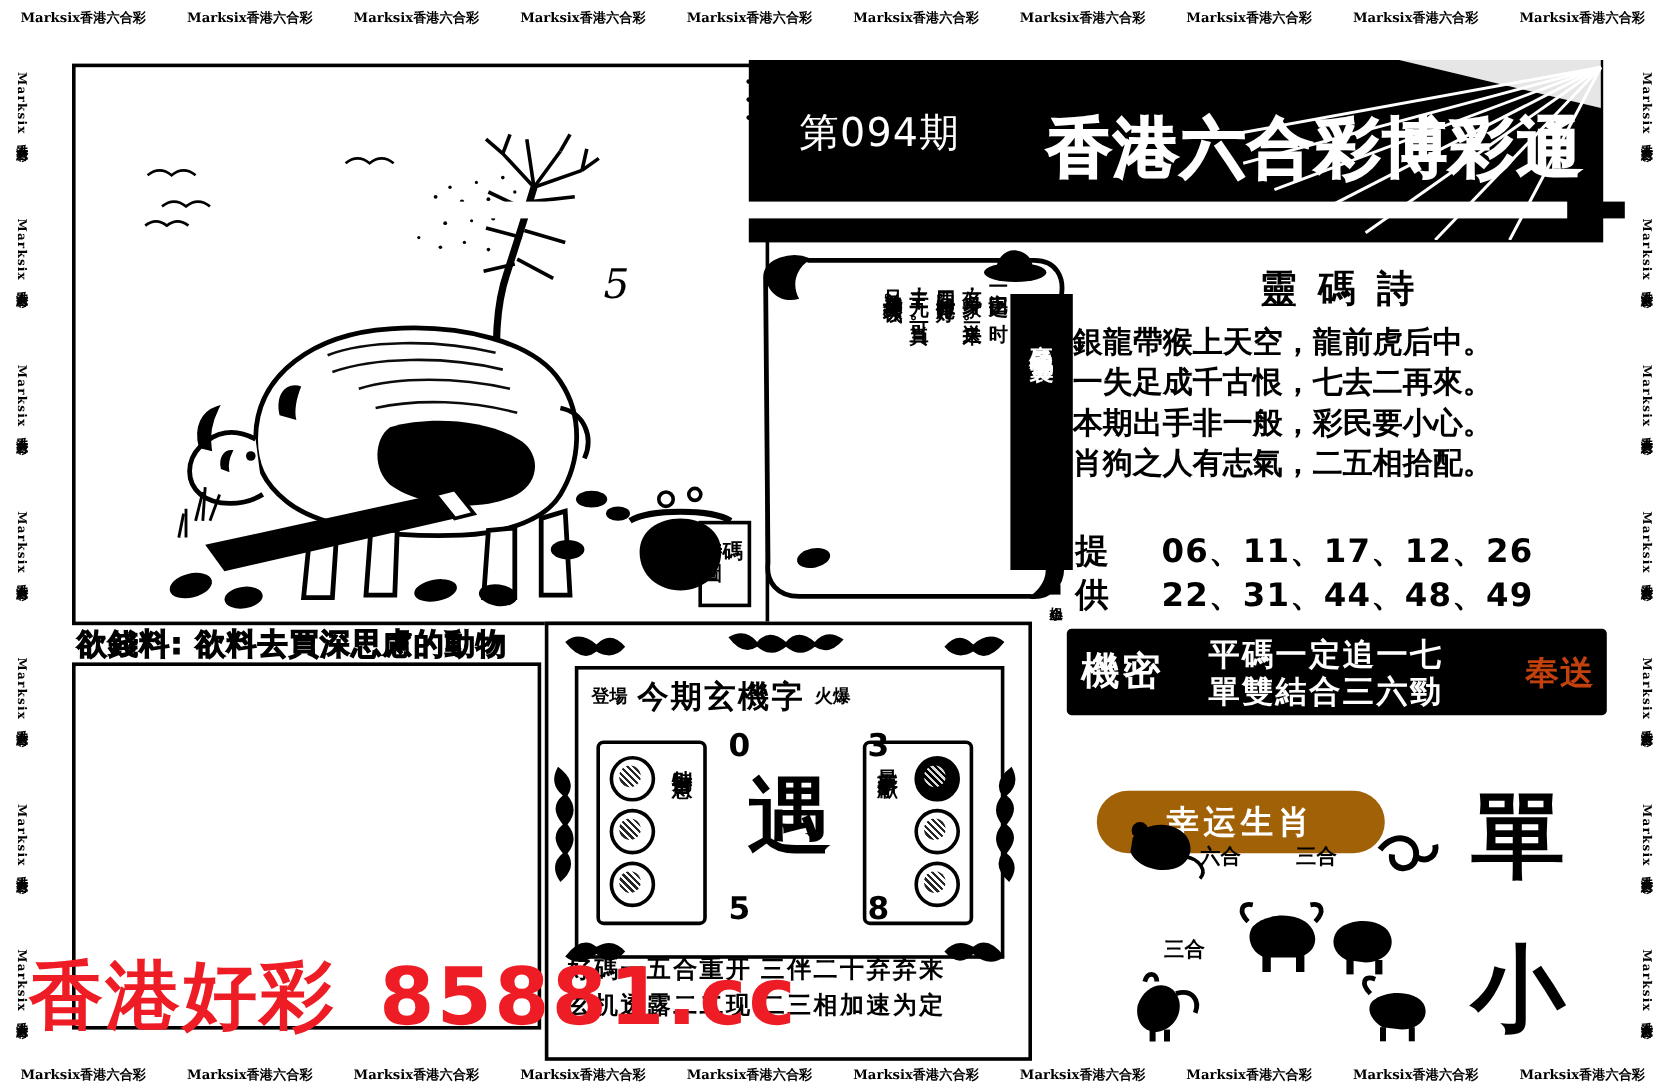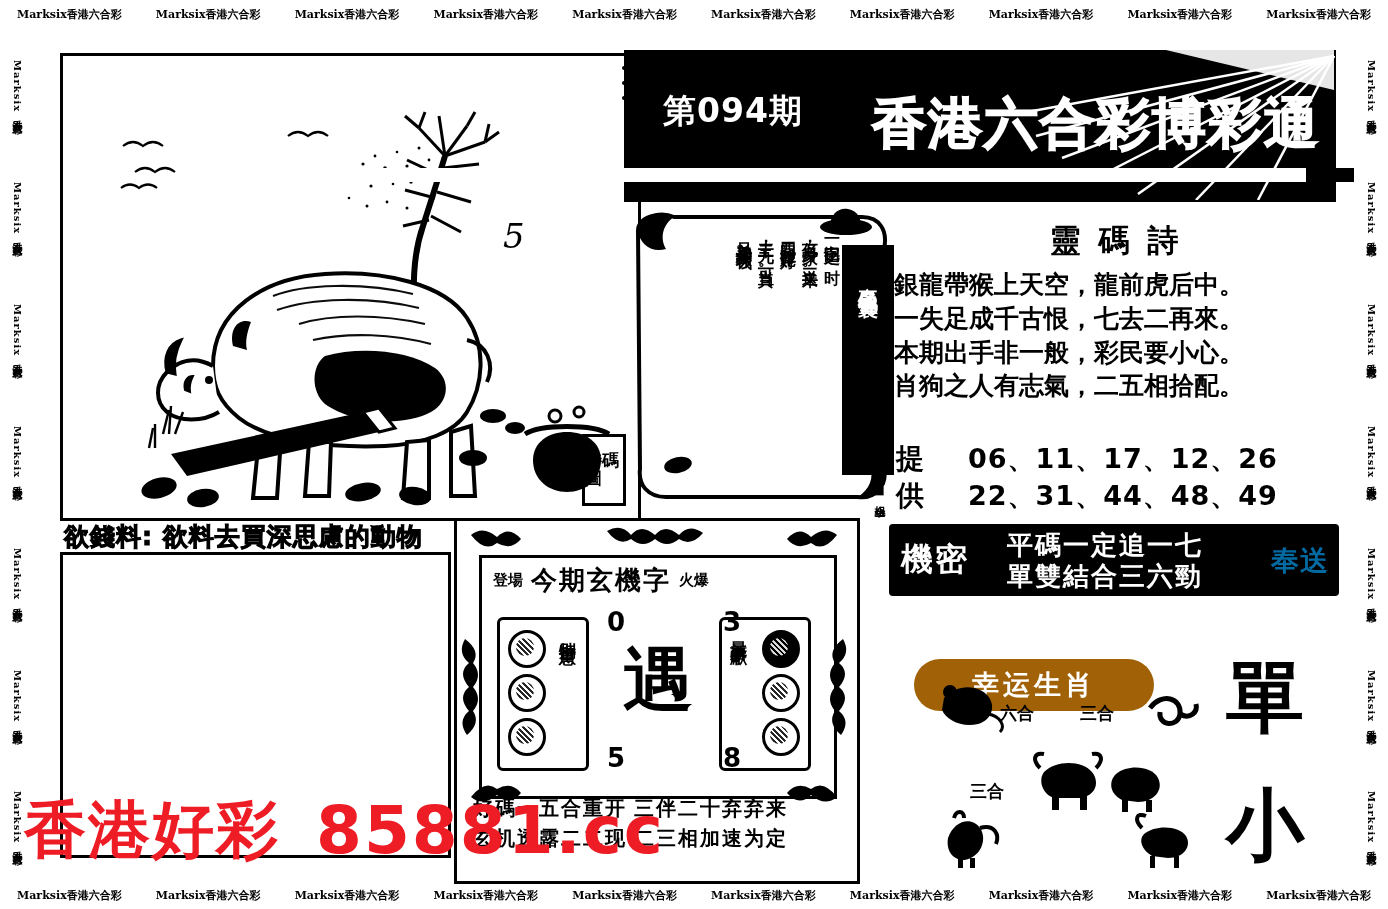--- a/index.html
+++ b/index.html
@@ -161,21 +161,21 @@
   }
   .header-ray { position: absolute; right: 0; top: 0; }
   .issue-badge {
     position: absolute;
     left: 14px; top: 32px;
     width: 190px; height: 58px;
     background: #000;
     color: #fff;
     display: flex; align-items: center; justify-content: center;
     font-family: "DejaVu Sans", "Liberation Sans", sans-serif;
-    font-weight: bold; font-size: 33px;
+    font-weight: normal; font-size: 33px;
     letter-spacing: 1px;
     text-align: right;
   }
   .header-title {
     position: absolute;
     left: 248px; top: 38px;
     color: #fff;
     font-family: "DejaVu Serif", "Liberation Serif", serif;
     font-weight: bold;
     font-size: 54px;
@@ -253,21 +253,21 @@
   }
   .jimi-mid {
     position: absolute; left: 118px; top: 6px;
     color: #fff;
     font-family: Liberation Serif, serif;
     font-weight: bold; font-size: 26px; line-height: 1.2;
     letter-spacing: 2px;
   }
   .jimi-right {
     position: absolute; right: 10px; top: 18px;
-    color: #0369a1;
+    color: #c2410c;
     font-family: "DejaVu Serif", "Liberation Serif", serif;
     font-weight: bold; font-size: 28px; letter-spacing: 1px;
   }
 
   
   .lucky-pill {
     position: absolute;
     left: 880px; top: 584px;
     width: 240px; height: 52px;
     background: #a16207;

